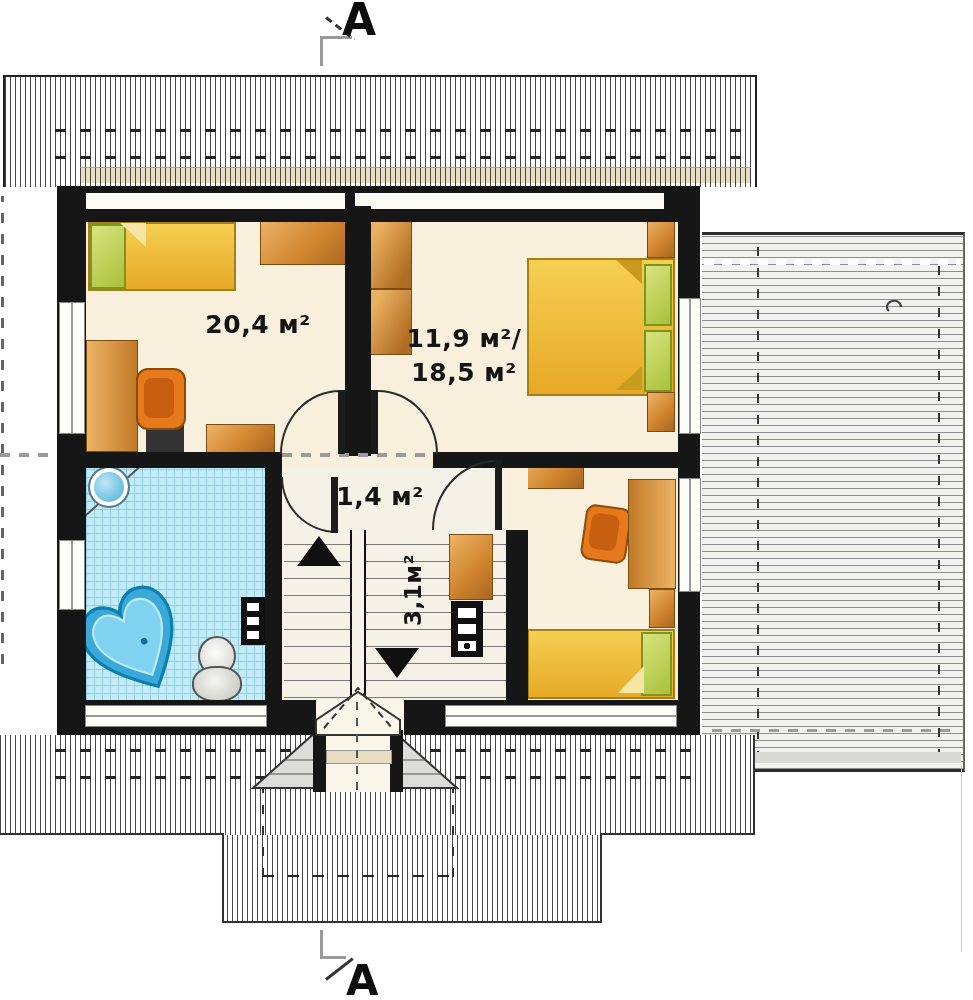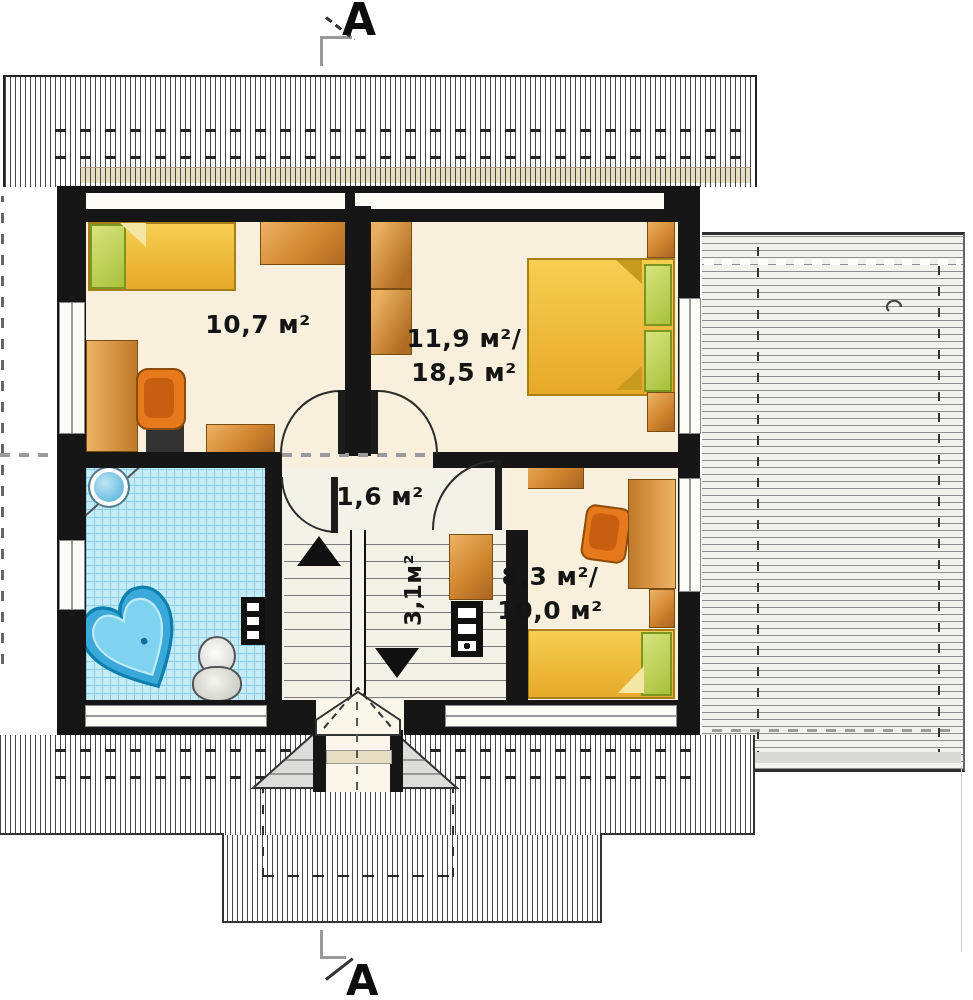--- a/index.html
+++ b/index.html
@@ -170,31 +170,27 @@
   <div class="wall" style="left:313px;top:730px;width:13px;height:62px;"></div>
   <div class="wall" style="left:390px;top:730px;width:13px;height:62px;"></div>
   <div class="abs" style="left:326px;top:750px;width:64px;height:12px;background:#e7ddc0;border:1px solid #999;"></div>
   <svg class="abs" style="left:304px;top:680px;" width="112" height="58" viewBox="0 0 112 58">
     <polygon points="12,55 12,40 54,12 96,40 96,55" fill="#fbf6ea" stroke="#333" stroke-width="2"></polygon>
     <polyline points="20,48 54,8 88,48" fill="none" stroke="#333" stroke-width="2" stroke-dasharray="7 5"></polyline>
   </svg>
   <div class="dashvert" style="left:356px;top:694px;width:2px;height:96px;background:repeating-linear-gradient(0deg,#555 0 8px,transparent 8px 16px);"></div>
 
   <div class="lbl" style="left:158px;top:308px;width:200px;">
-    <div>10,7 м²</div>
+    <div>20,4 м²</div>
   </div>
   <div class="lbl" style="left:388px;top:322px;width:152px;">
     <div>11,9 м²/</div>
     <div>18,5 м²</div>
   </div>
-  <div class="lbl" style="left:328px;top:480px;width:104px;">1,6 м²</div>
-  <div class="lbl" style="left:494px;top:560px;width:112px;">
-    <div>8,3 м²/</div>
-    <div>10,0 м²</div>
-  </div>
+  <div class="lbl" style="left:328px;top:480px;width:104px;">1,4 м²</div>
   <div class="lbl" style="left:368px;top:576px;width:90px;height:28px;font-size:23px;line-height:28px;transform:rotate(-90deg);">3,1м²</div>
 
   <div class="mark-line" style="left:322px;top:36px;width:30px;height:3px;"></div>
   <div class="mark-line" style="left:320px;top:36px;width:3px;height:30px;"></div>
   <div class="abs" style="left:326px;top:16px;width:36px;height:3px;background:repeating-linear-gradient(90deg,#333 0 7px,transparent 7px 12px);transform:rotate(38deg);transform-origin:left center;"></div>
   <div class="secA" style="left:342px;top:-6px;font-size:44px;">A</div>
 
   <div class="mark-line" style="left:320px;top:930px;width:3px;height:28px;"></div>
   <div class="mark-line" style="left:320px;top:956px;width:26px;height:3px;"></div>
   <div class="abs" style="left:326px;top:978px;width:34px;height:3px;background:#333;transform:rotate(-38deg);transform-origin:left center;"></div>

